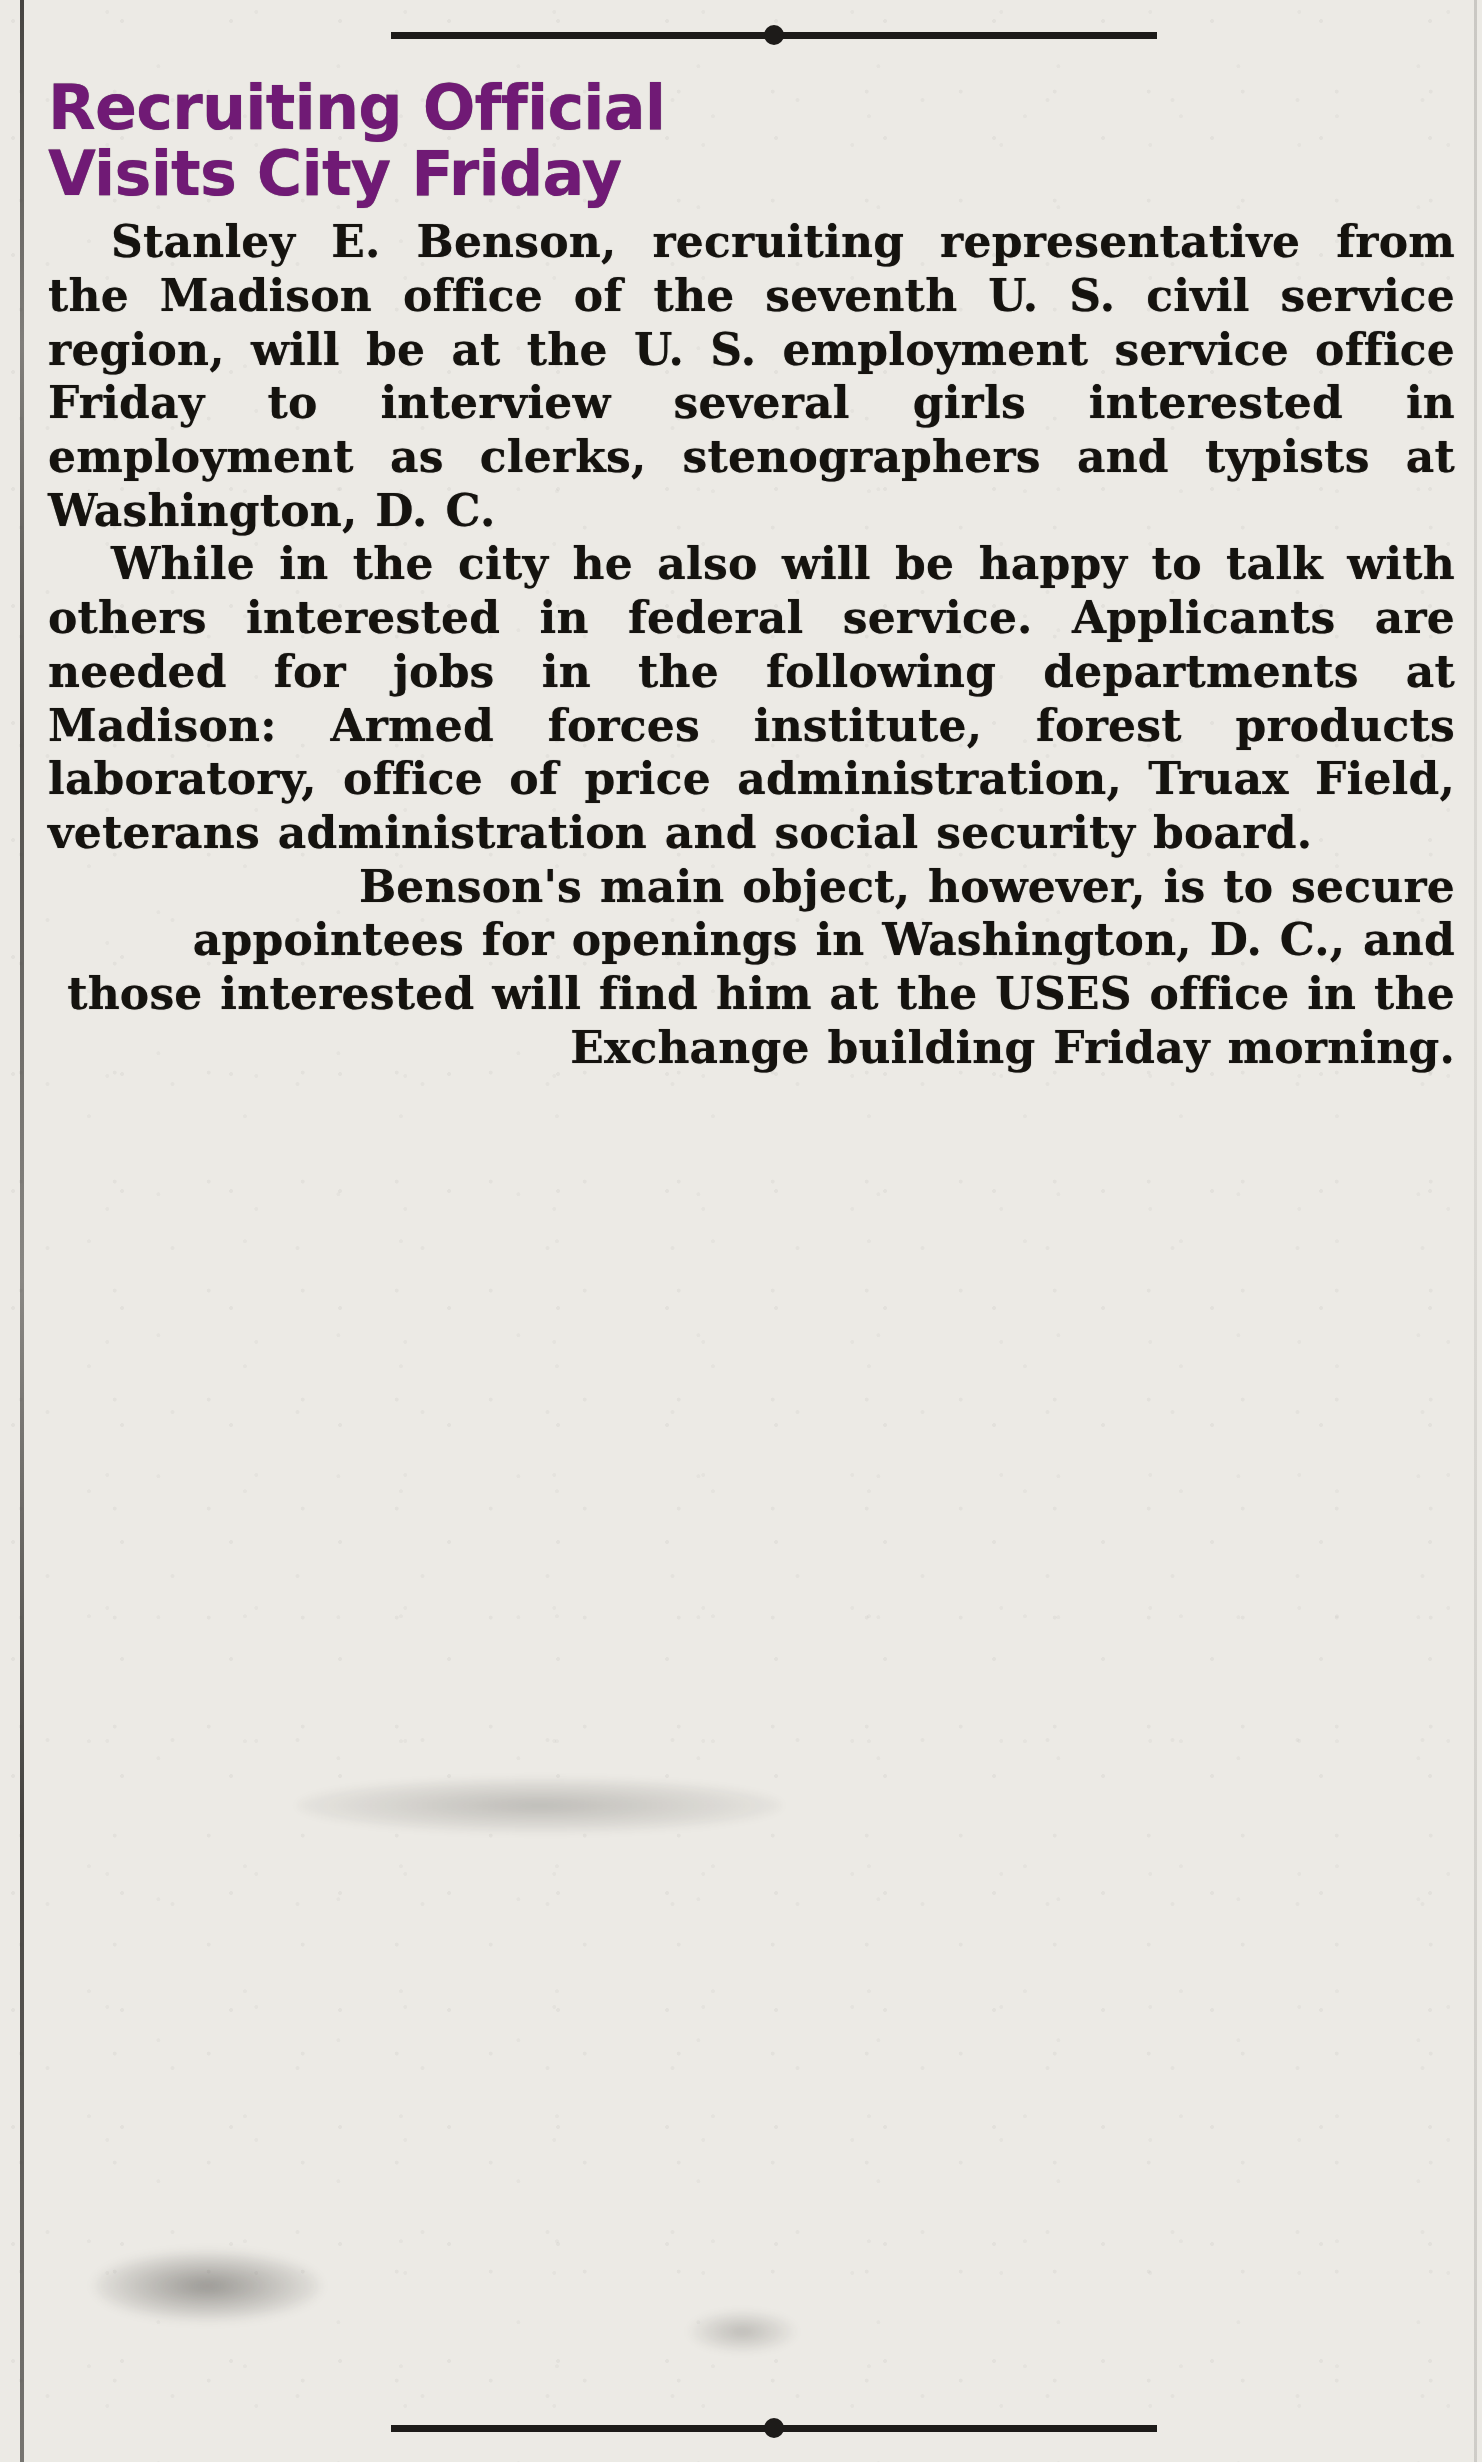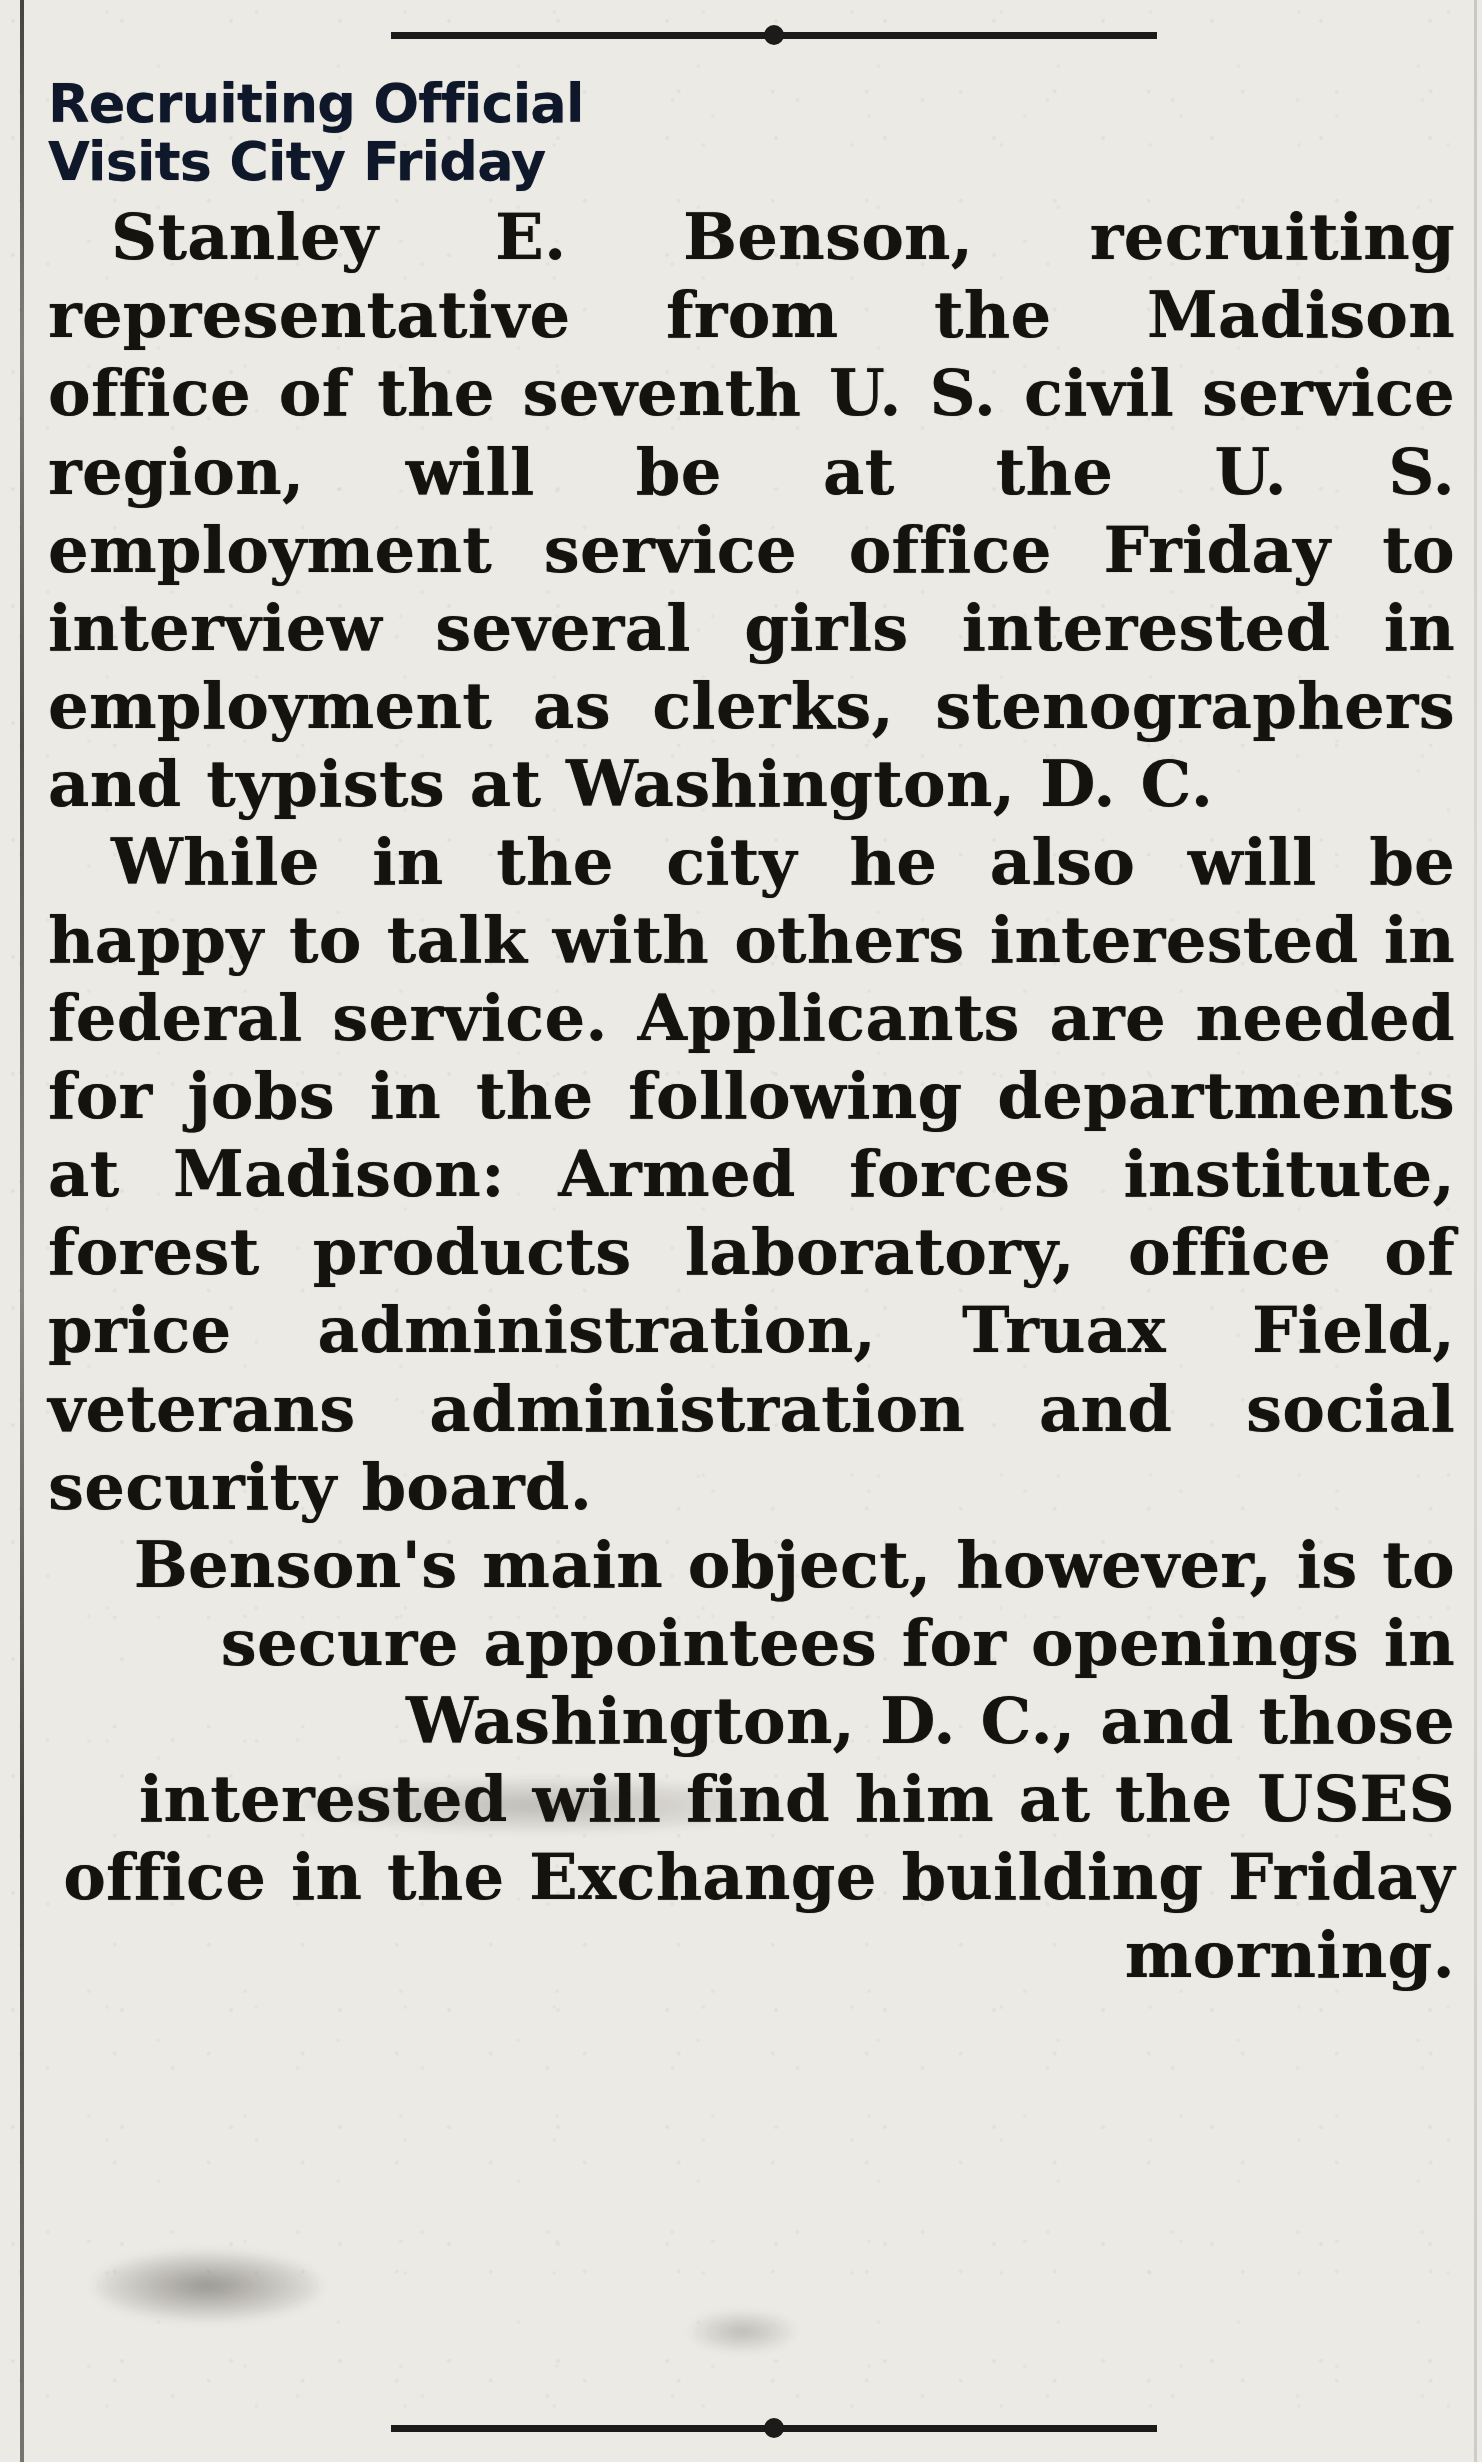--- a/index.html
+++ b/index.html
@@ -96,33 +96,33 @@
   .content {
     position: absolute;
     left: 48px;
     top: 75px;
     width: 1407px;
   }
 
   .headline {
     font-family: "DejaVu Sans", sans-serif;
     font-weight: bold;
-    font-size: 54px;
+    font-size: 62px;
     line-height: 1.07;
     letter-spacing: -0.8px;
-    color: #0f172a;
+    color: #701a75;
     margin: 0 0 7.8px 0;
     text-shadow: 0 0 0.8px rgba(0,0,0,0.55);
   }
   .headline .hl-line { display: block; }
 
   .body-text {
     font-family: "DejaVu Serif", serif;
     font-weight: bold;
-    font-size: 64px;
+    font-size: 44px;
     line-height: 1.22;
     color: #15130f;
     text-align: justify;
     text-justify: inter-word;
     letter-spacing: 0.2px;
     word-spacing: 2.3px;
     text-shadow: 0 0 0.9px rgba(0,0,0,0.6);
   }
   .body-text p {
     margin: 0;

